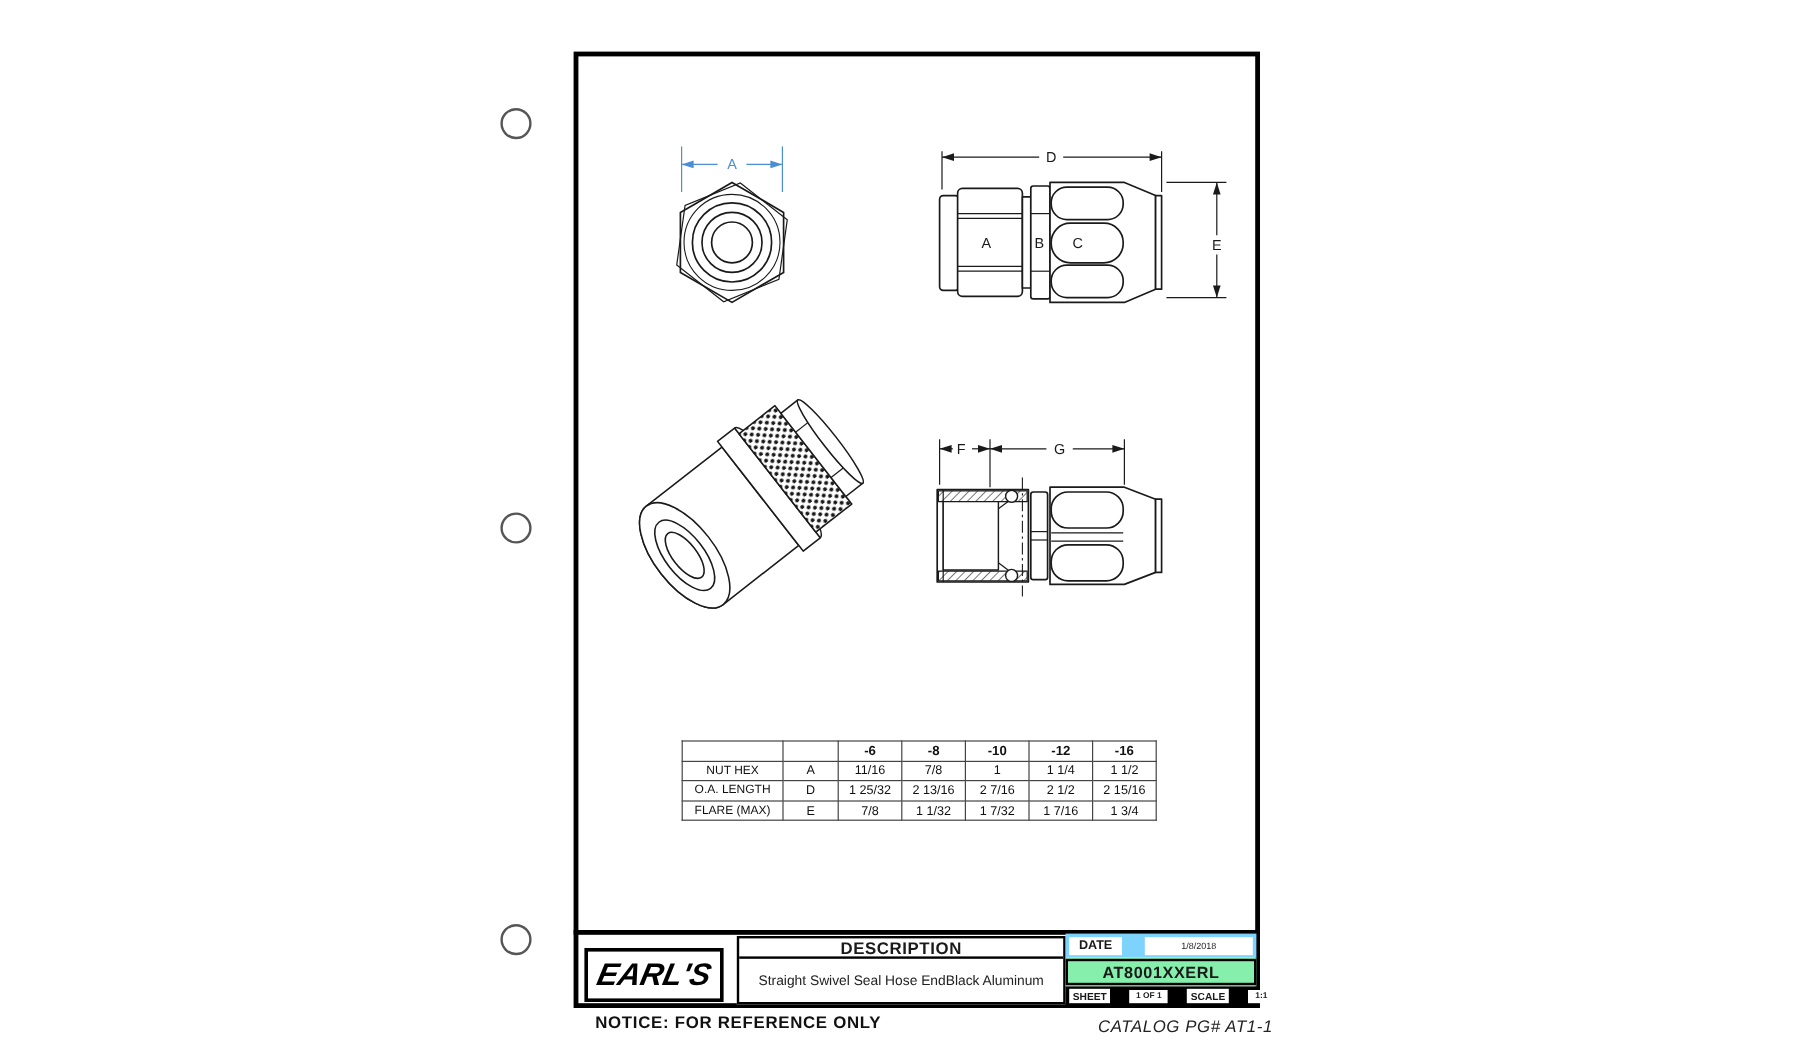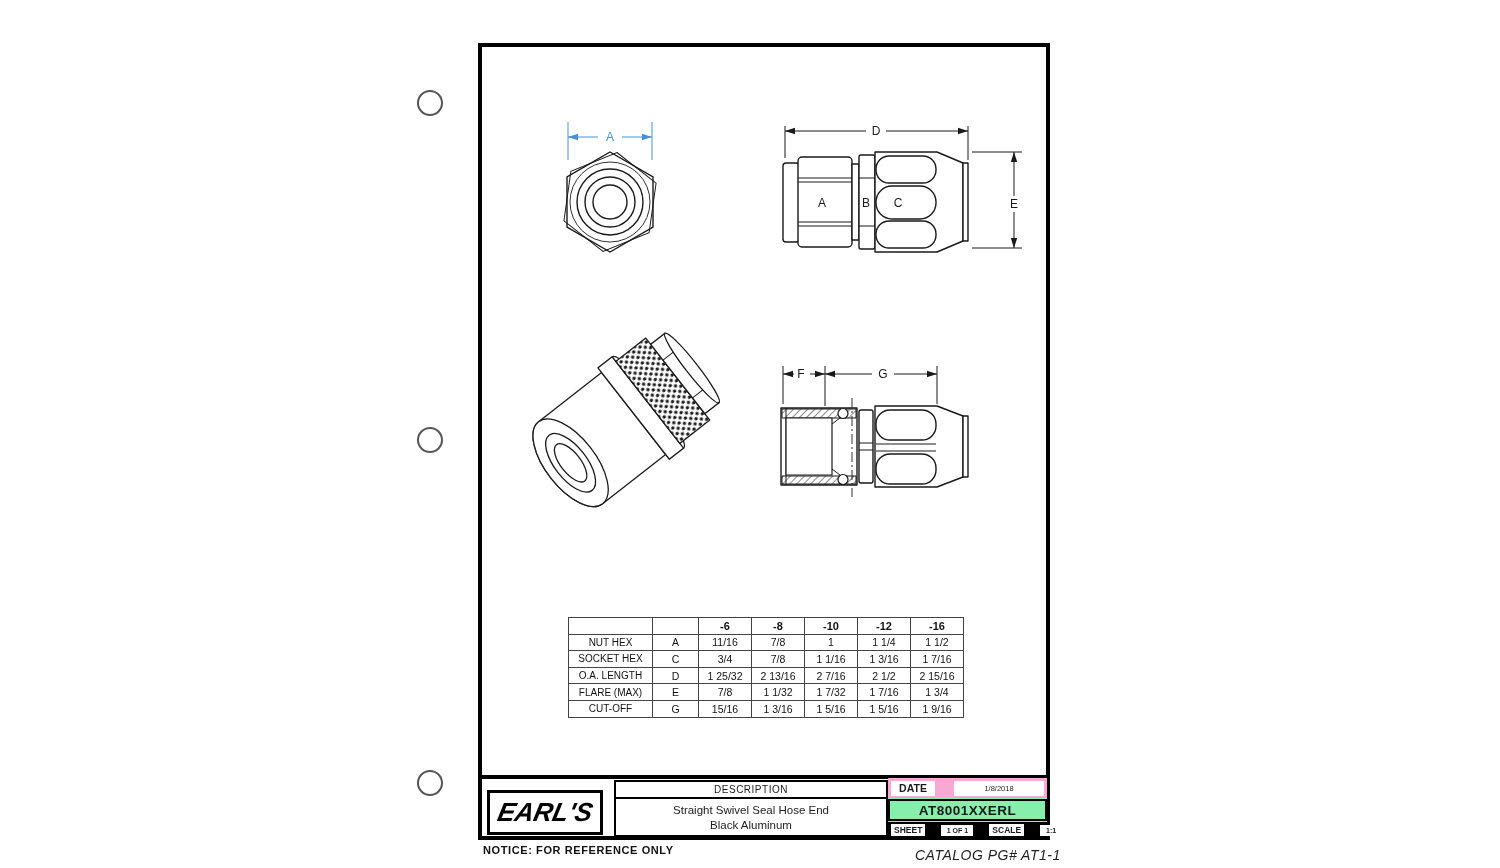--- a/index.html
+++ b/index.html
@@ -45,33 +45,33 @@
   }
   .logo{
     font-style:italic;font-weight:bold;font-size:26px;letter-spacing:0px;
     transform:skewX(-12deg);color:#000;
   }
   .desc-box{
     position:absolute;left:614px;top:780px;width:274px;height:57px;
     border:2px solid #000;box-sizing:border-box;background:#fff;
   }
   .desc-header{
-    height:15px;border-bottom:2px solid #000;font-weight:normal;font-size:10px;
+    height:15px;border-bottom:2px solid #000;font-weight:bold;font-size:14px;
     display:flex;align-items:center;justify-content:center;letter-spacing:0.5px;
   }
   .desc-content{
-    height:38px;display:flex;flex-direction:column;align-items:center;justify-content:center;
+    height:38px;display:flex;flex-direction:row;align-items:center;justify-content:center;
     font-size:11.5px;line-height:1.3;color:#222;
   }
   .right-block{
     position:absolute;left:888px;top:778px;width:159px;height:60px;
     display:flex;flex-direction:column;box-sizing:border-box;
   }
   .date-row{
-    height:20px;background:#f9a8d4;display:flex;align-items:center;gap:19px;padding:0 3px;box-sizing:border-box;
+    height:20px;background:#7dd3fc;display:flex;align-items:center;gap:19px;padding:0 3px;box-sizing:border-box;
   }
   .date-label{width:44px;height:15px;background:#fff;font-weight:bold;font-size:10.5px;
     display:flex;align-items:center;justify-content:center;}
   .date-value{flex:1;height:15px;background:#fff;font-size:7.5px;
     display:flex;align-items:center;justify-content:center;color:#222;}
   .pn-row{height:24px;background:#86efac;display:flex;}
   .pn-box{
     flex:1;margin:1px 0;border:2.5px solid #000;box-sizing:border-box;
     display:flex;align-items:center;justify-content:center;
     font-weight:bold;font-size:13.5px;letter-spacing:0.5px;
@@ -80,21 +80,21 @@
     height:16px;background:#000;display:flex;align-items:center;gap:16px;padding:0 3px;box-sizing:border-box;
   }
   .sr-label{background:#fff;height:12px;padding:0 3px;font-weight:bold;font-size:8.5px;
     display:flex;align-items:center;justify-content:center;}
   .sr-value{background:#fff;height:11px;padding:0 3px;font-weight:bold;font-size:7px;
     display:flex;align-items:center;justify-content:center;color:#222;}
   .sr-sheetval{min-width:26px;}
   .sr-scaleval{min-width:16px;}
 
   .notice{
-    position:absolute;left:483px;top:844px;font-size:11px;font-weight:bold;
+    position:absolute;left:496px;top:844px;font-size:14px;font-weight:bold;
     letter-spacing:0.6px;color:#111;
   }
   .catalog{
     position:absolute;left:915px;top:847px;font-size:14px;color:#222;letter-spacing:0.5px;font-style:italic;
   }
 </style>
 </head>
 <body>
 
 <div class="hole hole1"></div>
@@ -250,55 +250,37 @@
   <tr>
     <td class="rowname">NUT HEX</td>
     <td>A</td>
     <td>11/16</td>
     <td>7/8</td>
     <td>1</td>
     <td>1 1/4</td>
     <td>1 1/2</td>
   </tr>
   <tr>
-    <td class="rowname">SOCKET HEX</td>
-    <td>C</td>
-    <td>3/4</td>
-    <td>7/8</td>
-    <td>1 1/16</td>
-    <td>1 3/16</td>
-    <td>1 7/16</td>
-  </tr>
-  <tr>
     <td class="rowname">O.A. LENGTH</td>
     <td>D</td>
     <td>1 25/32</td>
     <td>2 13/16</td>
     <td>2 7/16</td>
     <td>2 1/2</td>
     <td>2 15/16</td>
   </tr>
   <tr>
     <td class="rowname">FLARE (MAX)</td>
     <td>E</td>
     <td>7/8</td>
     <td>1 1/32</td>
     <td>1 7/32</td>
     <td>1 7/16</td>
     <td>1 3/4</td>
   </tr>
-  <tr>
-    <td class="rowname">CUT-OFF</td>
-    <td>G</td>
-    <td>15/16</td>
-    <td>1 3/16</td>
-    <td>1 5/16</td>
-    <td>1 5/16</td>
-    <td>1 9/16</td>
-  </tr>
 </tbody>
   </table>
 
 <div class="tb-topline"></div>
 
 <div class="logo-box">
   <span class="logo">EARL'S</span>
 </div>
 
 <div class="desc-box">

